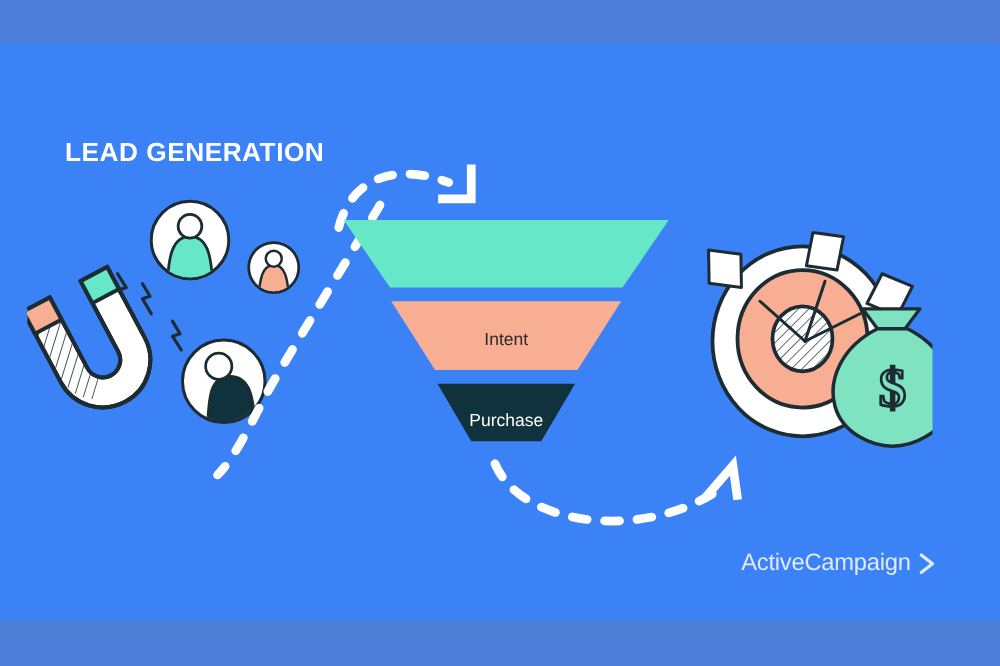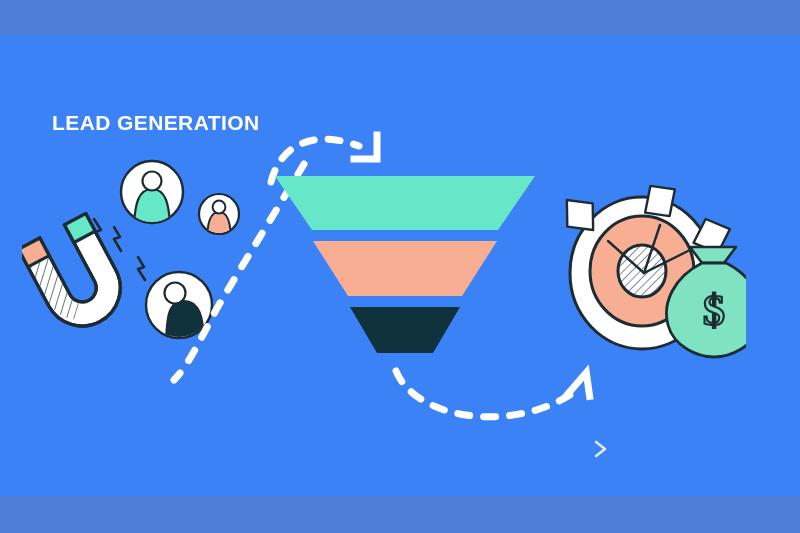--- a/index.html
+++ b/index.html
@@ -177,20 +177,22 @@
     <path d="M18 16 C38 64 130 78 192 40" fill="none" stroke="#ffffff" stroke-width="7" stroke-linecap="round" stroke-dasharray="12 14"></path>
     <path d="M186 39 L210 18 L210 42" fill="none" stroke="#ffffff" stroke-width="7" stroke-linecap="square" stroke-linejoin="miter" transform="rotate(-8 206 30)"></path>
   </svg>
 
   <div id="funnel">
     <svg width="270" height="192" viewBox="0 0 270 192">
       <polygon points="5,8 265,8 228,62 42,62" fill="#66e8c8"></polygon>
       <polygon points="43,73 227,73 192,128 78,128" fill="#f8ae93"></polygon>
       <polygon points="80,139 190,139 163,185 107,185" fill="#10323c"></polygon>
     </svg>
+    <div id="label-intent" class="funnel-label">Intent</div>
+    <div id="label-purchase" class="funnel-label">Purchase</div>
   </div>
 
   <div id="target-art" class="art">
     <svg width="190" height="180" viewBox="0 0 190 180">
       <defs>
         <pattern id="hatchC" width="6" height="6" patternTransform="rotate(45)" patternUnits="userSpaceOnUse">
           <rect width="6" height="6" fill="#ffffff"></rect>
           <line x1="0" y1="0" x2="0" y2="6" stroke="#1d2b33" stroke-width="1.1"></line>
         </pattern>
       </defs>
@@ -221,18 +223,19 @@
 
       <g>
         <path d="M120 60 L166 60 L154 76 L132 76 Z" transform="translate(14 2)" fill="#7fe3c1" stroke="#1d2b33" stroke-width="2.6" stroke-linejoin="round"></path>
         <path d="M146 78 C118 92 106 118 112 140 C118 162 142 172 158 172 C174 172 198 162 204 140 C210 118 198 92 170 78 Z" fill="#7fe3c1" stroke="#1d2b33" stroke-width="2.8"></path>
         <text x="158" y="140" text-anchor="middle" font-family="Liberation Serif, serif" font-size="44" font-weight="bold" fill="#7fe3c1" stroke="#1d2b33" stroke-width="2.2">$</text>
       </g>
     </svg>
   </div>
 
   <div id="logo">
+    <span id="logo-text">ActiveCampaign</span>
     <svg id="logo-chevron" width="16" height="18" viewBox="0 0 16 18">
       <path d="M3 2 L12 9 L3 16" fill="none" stroke="#dfe9ff" stroke-width="2.6" stroke-linecap="round" stroke-linejoin="round"></path>
     </svg>
   </div>
 
 </div>
 
 </body></html>

